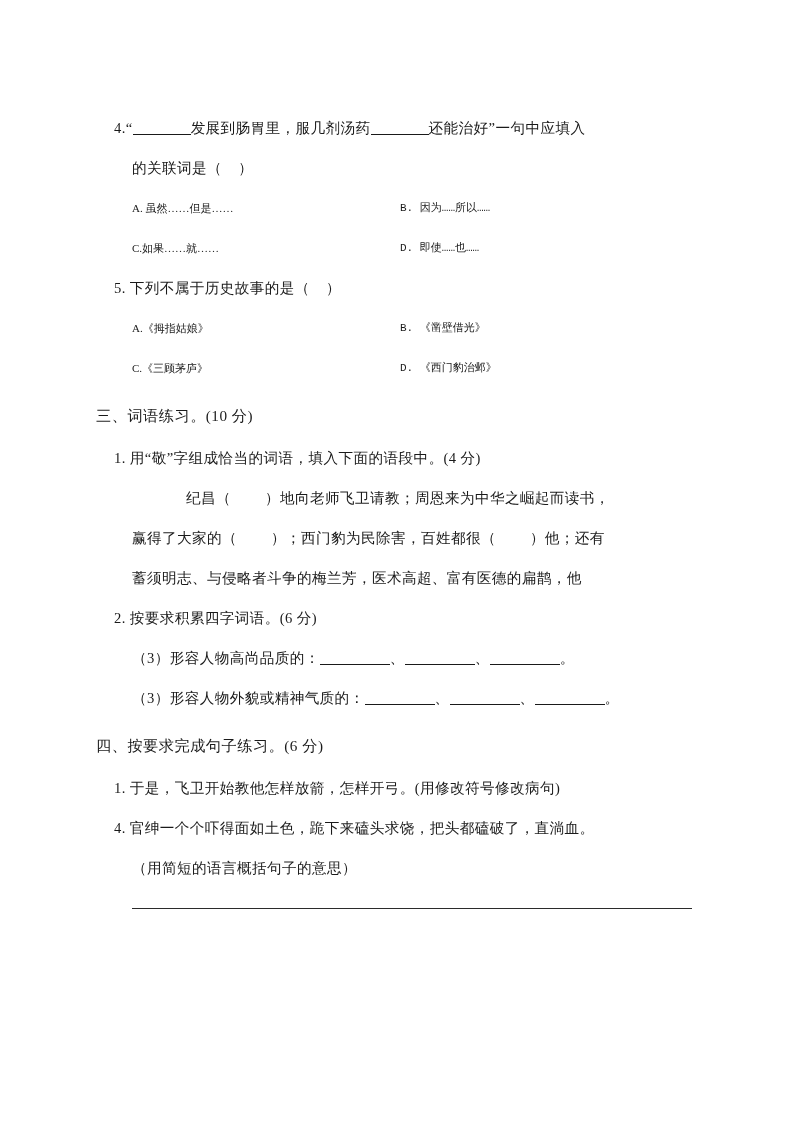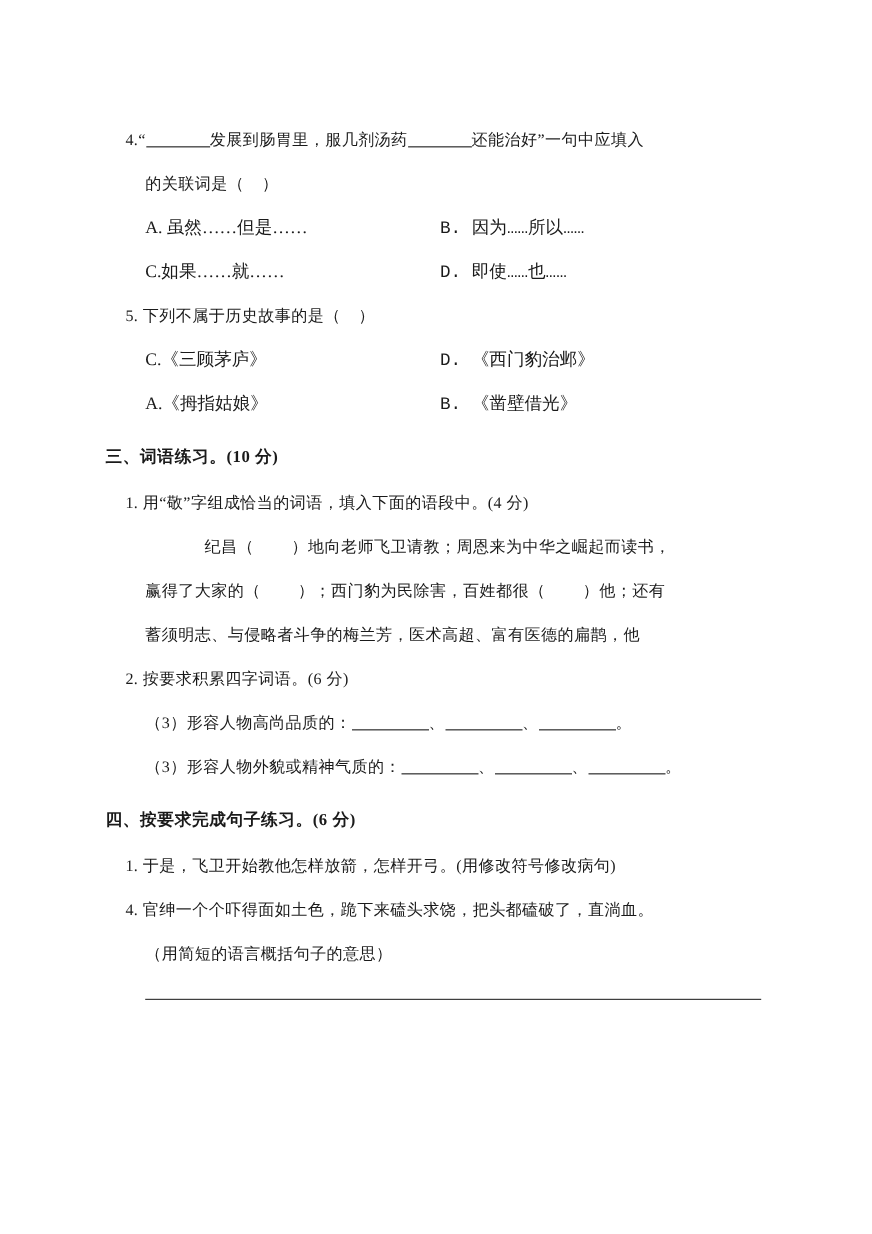--- a/index.html
+++ b/index.html
@@ -33,28 +33,28 @@
     font-size: 14.6px;
     line-height: 40px;
     letter-spacing: 0.4px;
     white-space: pre-wrap;
   }
   .indent1 { padding-left: 18px; }
   .indent2 { padding-left: 36px; }
   .indent4 { padding-left: 90px; }
   .section-title {
     font-size: 15.2px;
-    font-weight: bold;
+    font-weight: normal;
     line-height: 44px;
     letter-spacing: 0.5px;
   }
   .q-row {
     display: flex;
     line-height: 40px;
-    font-size: 16px;
+    font-size: 11px;
   }
   .q-row .opt-a { width: 268px; flex: 0 0 268px; }
   .q-row .opt-b { flex: 1; font-family: Liberation Mono, monospace; }
   .blank-u {
     display: inline-block;
     border-bottom: 1px solid #1a1a1a;
     height: 14px;
     vertical-align: -2px;
   }
   .w58 { width: 58px; }
@@ -86,26 +86,26 @@
       <div class="opt-a">A. 虽然……但是……</div>
       <div class="opt-b">B. 因为……所以……</div>
     </div>
     <div class="q-row indent2">
       <div class="opt-a">C.如果……就……</div>
       <div class="opt-b">D. 即使……也……</div>
     </div>
 
     <div class="line indent1">5. 下列不属于历史故事的是（    ）</div>
     <div class="q-row indent2">
+      <div class="opt-a">A.《拇指姑娘》</div>
+      <div class="opt-b">B. 《凿壁借光》</div>
+    </div>
+    <div class="q-row indent2">
       <div class="opt-a">C.《三顾茅庐》</div>
       <div class="opt-b">D. 《西门豹治邺》</div>
-    </div>
-    <div class="q-row indent2">
-      <div class="opt-a">A.《拇指姑娘》</div>
-      <div class="opt-b">B. 《凿壁借光》</div>
     </div>
 
     <div class="gap-sm"></div>
 
     <div class="section-title">三、词语练习。(10 分)</div>
     <div class="line indent1">1. 用“敬”字组成恰当的词语，填入下面的语段中。(4 分)</div>
 
     <div class="line indent4"><span>纪昌（</span><span class="paren-blank"></span><span>）地向老师飞卫请教；周恩来为中华之崛起而读书，</span></div>
     <div class="line indent2"><span>赢得了大家的（</span><span class="paren-blank"></span><span>）；西门豹为民除害，百姓都很（</span><span class="paren-blank"></span><span>）他；还有</span></div>
     <div class="line indent2">蓄须明志、与侵略者斗争的梅兰芳，医术高超、富有医德的扁鹊，他</div>

